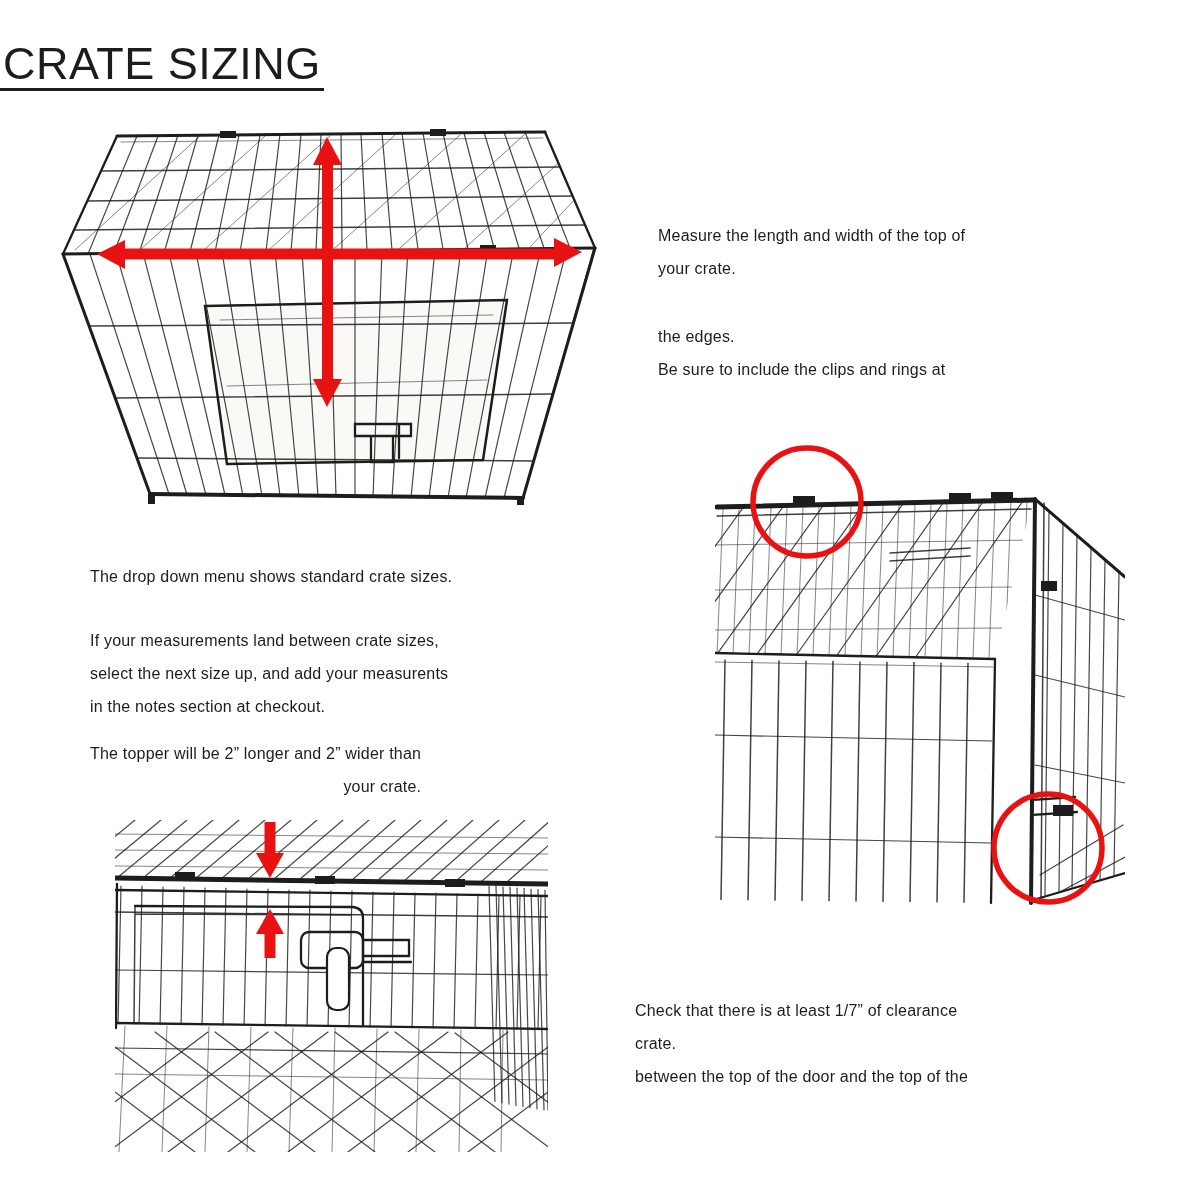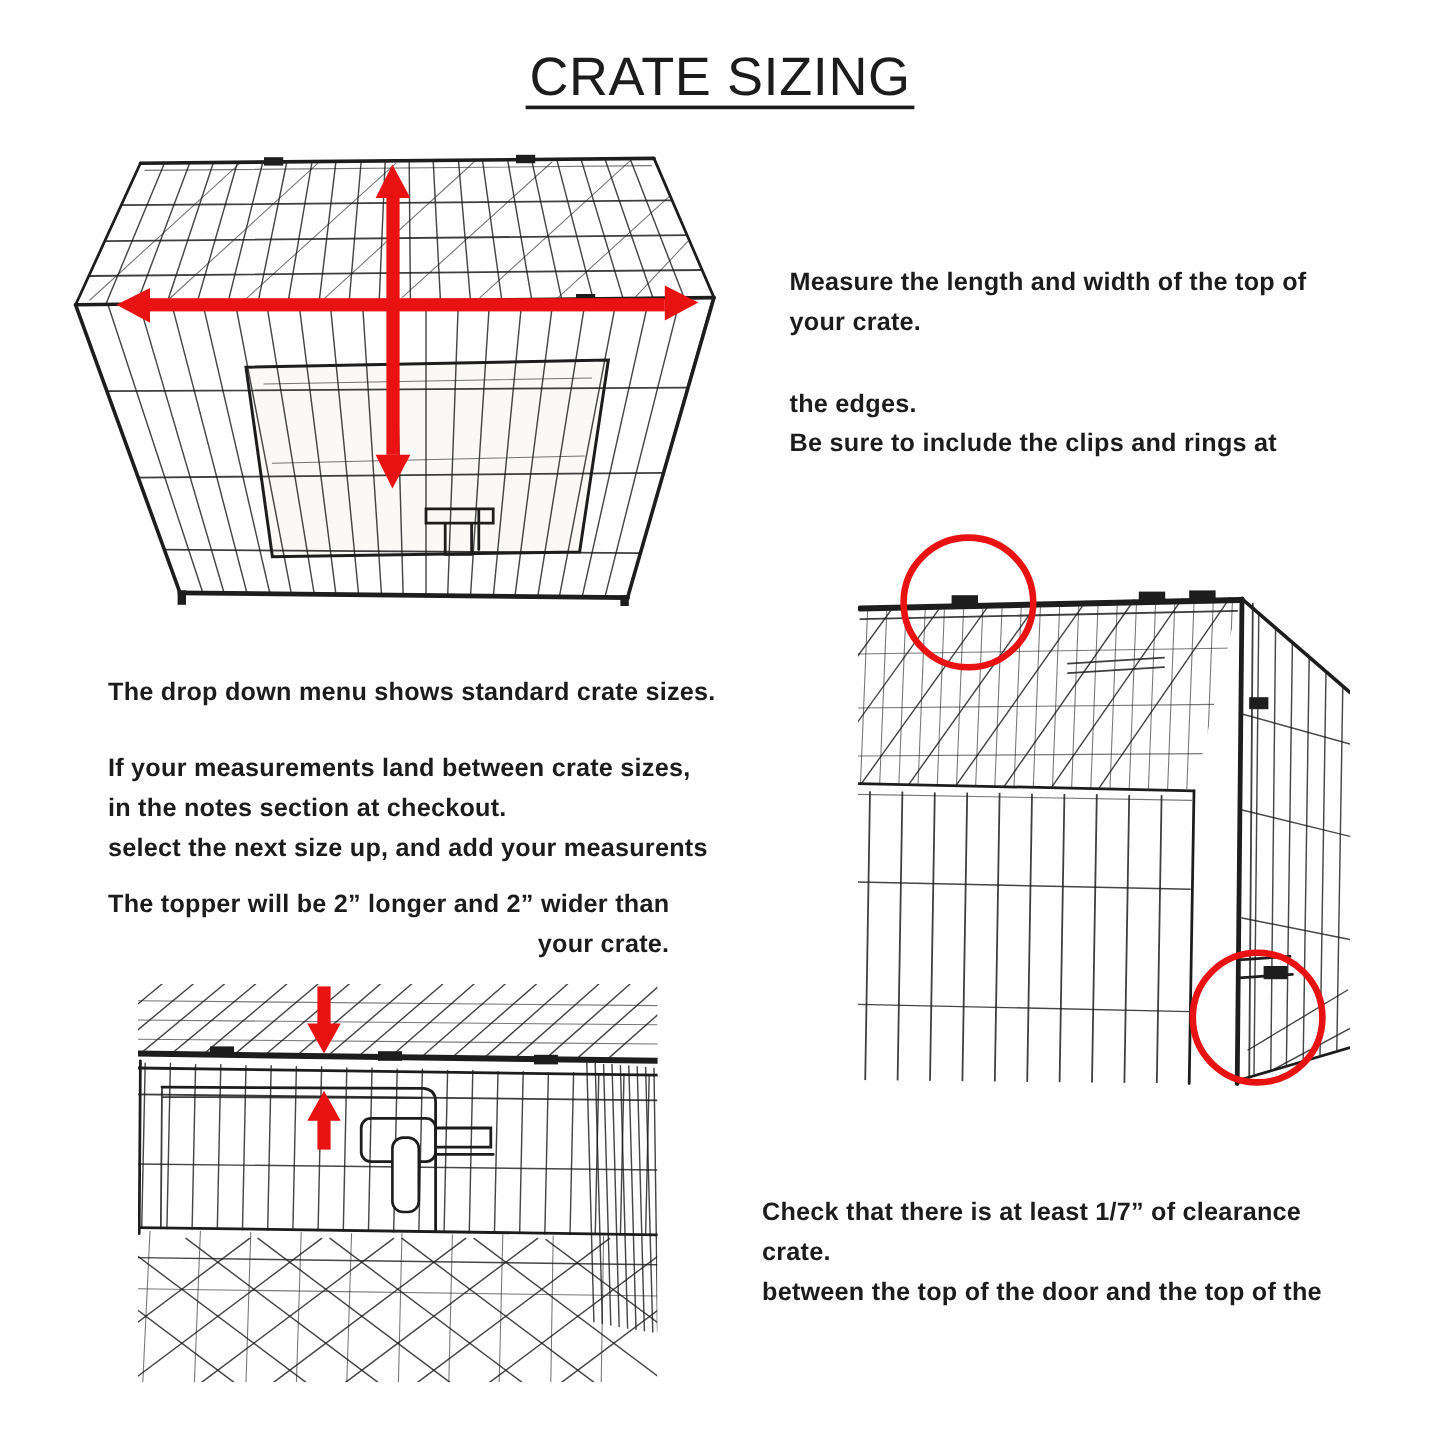--- a/index.html
+++ b/index.html
@@ -8,26 +8,26 @@
     --accent-red:#e91212;
     --background:#ffffff;
   }
   html,body{margin:0;padding:0;}
   body{
     width:1200px;height:1200px;position:relative;overflow:hidden;
     background:var(--background);
     font-family:"Liberation Sans", sans-serif;
     color:var(--text);
   }
-  .title-wrap{position:absolute;top:41px;left:0;width:1200px;text-align:center;}
+  .title-wrap{position:absolute;top:41px;left:0;width:1200px;}
   .title{
     display:inline-block;font-size:45px;line-height:46px;letter-spacing:.5px;
     border-bottom:3px solid var(--ink);padding:0 3px 1px 3px;white-space:nowrap;
   }
-  .para{position:absolute;font-size:21px;line-height:33px;letter-spacing:.2px;font-weight:bold;}
+  .para{position:absolute;font-size:16px;line-height:33px;letter-spacing:.2px;}
   .para .ln{white-space:nowrap;}
   .fig{position:absolute;}
   .fig svg{display:block;}
   
   .wire{stroke:var(--ink);stroke-width:1.2;fill:none;opacity:.82;stroke-linecap:round;}
   .wire-thin{stroke:var(--ink);stroke-width:.9;fill:none;opacity:.6;stroke-linecap:round;}
   .wire-med{stroke:var(--ink);stroke-width:1.5;fill:none;opacity:.85;stroke-linecap:round;}
   .rail{stroke:var(--ink);stroke-width:4;fill:none;stroke-linecap:round;}
   .rail-3{stroke:var(--ink);stroke-width:3;fill:none;stroke-linecap:round;}
   .rail-2{stroke:var(--ink);stroke-width:2.3;fill:none;stroke-linecap:round;}
@@ -212,22 +212,22 @@
   <div class="ln">the edges.</div>
   <div class="ln">Be sure to include the clips and rings at</div>
 </div>
 
 <div class="para" style="left:90px;top:560px;">
   <div class="ln">The drop down menu shows standard crate sizes.</div>
 </div>
 
 <div class="para" style="left:90px;top:624px;">
   <div class="ln">If your measurements land between crate sizes,</div>
+  <div class="ln">select the next size up, and add your measurents</div>
   <div class="ln">in the notes section at checkout.</div>
-  <div class="ln">select the next size up, and add your measurents</div>
 </div>
 
 <div class="para" style="left:90px;top:737px;text-align:right;">
   <div class="ln">The topper will be 2” longer and 2” wider than</div>
   <div class="ln">your crate.</div>
 </div>
 
 <div class="para" style="left:635px;top:994px;">
   <div class="ln">Check that there is at least 1/7” of clearance</div>
   <div class="ln">crate.</div>

